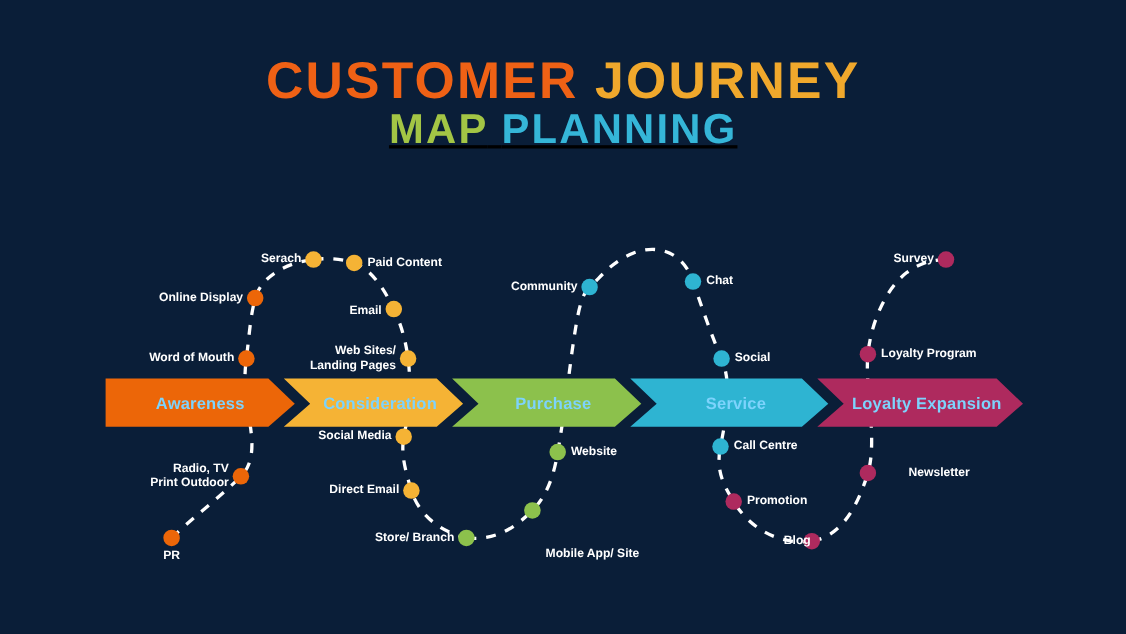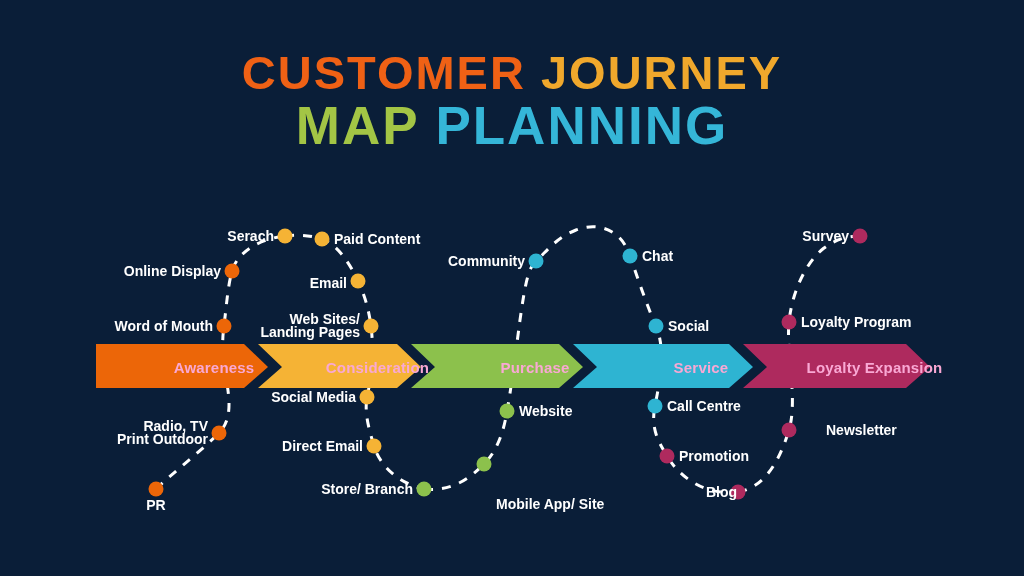--- a/index.html
+++ b/index.html
@@ -18,51 +18,50 @@
     text-align:center;
     user-select:none;
   }
   .title-line{
     font-weight:bold;
     letter-spacing:2px;
     line-height:1.06;
     white-space:nowrap;
   }
   .title-line.l1{font-size:47px;}
-  .title-line.l2{font-size:53px;}
+  .title-line.l2{font-size:38px;text-decoration:underline;}
   .tw{display:inline;}
 
   
   #diagram{position:absolute;left:0;top:0;width:1024px;height:576px;}
 
   
   .node-label{
     position:absolute;
     color:#ffffff;
-    font-size:14px;
+    font-size:11px;
     font-weight:bold;
     line-height:13px;
     white-space:pre;
     user-select:none;
   }
   .node-label.right{transform:translate(0,-50%);}
   .node-label.left{transform:translate(-100%,-50%);}
   .node-label.below{transform:translate(-50%,0);}
 
   
   .stage-label{
     position:absolute;
-    color:#f9a8d4;
+    color:#7dd3fc;
     font-size:15px;
     font-weight:bold;
     transform:translate(-50%,-50%);
     white-space:nowrap;
     user-select:none;
     letter-spacing:.2px;
-    margin-left:32px;
   }
 </style>
 </head>
 <body>
 
 <div id="stage">
 
   <div class="title-wrap">
     <div class="title-line l1" id="title1"><span class="tw" style="color: rgb(239, 97, 21);">CUSTOMER</span><span class="tw" style="color: rgb(239, 97, 21);"> </span><span class="tw" style="color: rgb(240, 168, 44);">JOURNEY</span></div>
     <div class="title-line l2" id="title2"><span class="tw" style="color: rgb(163, 197, 69);">MAP</span><span class="tw" style="color: rgb(163, 197, 69);"> </span><span class="tw" style="color: rgb(53, 182, 216);">PLANNING</span></div>

